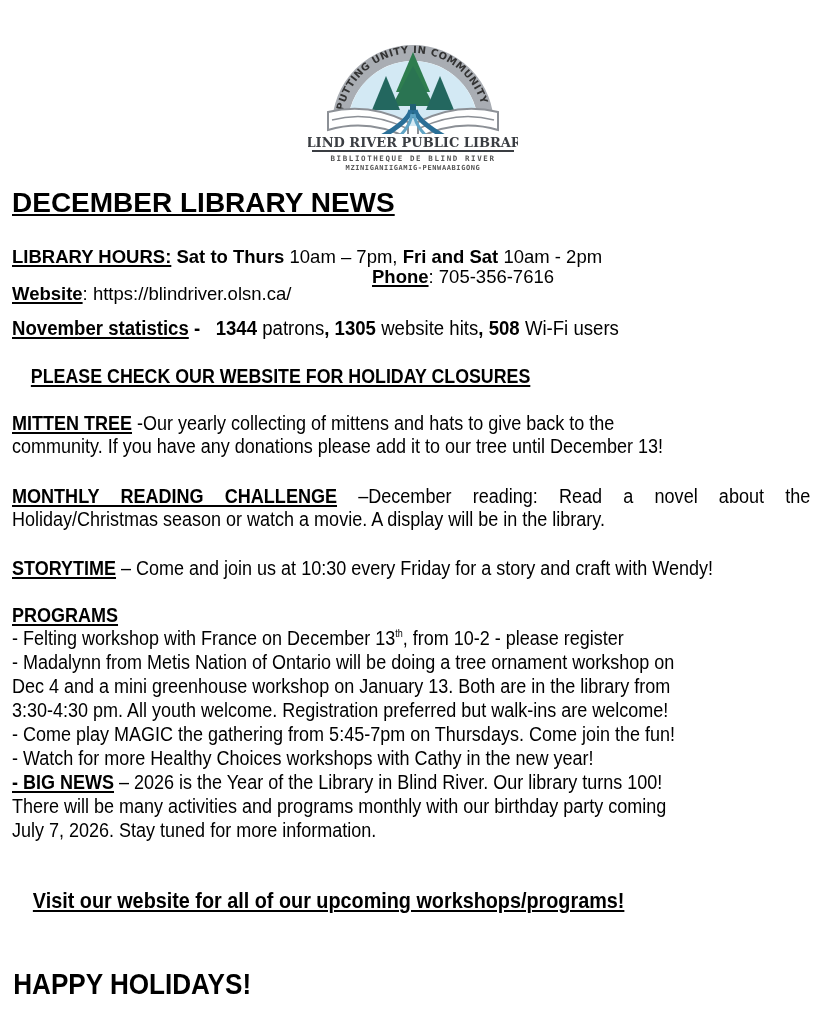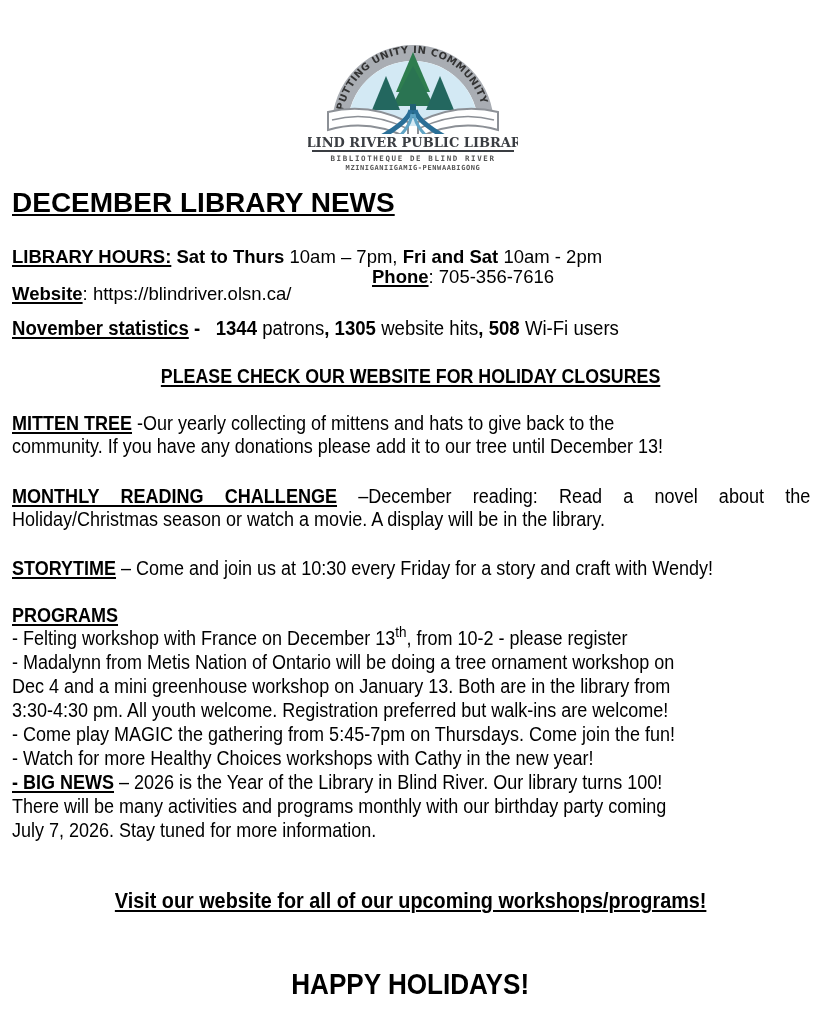--- a/index.html
+++ b/index.html
@@ -7,24 +7,24 @@
     width: 821px; height: 1024px; overflow: hidden; position: relative;
     font-family: "Liberation Sans", sans-serif; color: #000;
   }
   .abs { position: absolute; white-space: nowrap; }
   .u { text-decoration: underline; text-decoration-thickness: 2px; text-underline-offset: 2px; }
   .b { font-weight: bold; }
   .logo { position: absolute; left: 308px; top: 14px; width: 210px; height: 160px; }
   .title { left: 12px; top: 187px; font-size: 28px; font-weight: bold; }
   .reg { font-size: 18.5px; }
   .cond { font-size: 20px; transform-origin: 0 0; }
-  .center { left: 0; width: 821px; text-align: center; }
+  .center { left: 0; width: 821px; }
   .centerc { font-size: 20px; font-weight: bold; }
   .big { font-size: 29px; font-weight: bold; }
-  sup { font-size: 15px; vertical-align: 8px; line-height: 0; }
+  sup { font-size: 10px; vertical-align: 8px; line-height: 0; }
 </style>
 </head>
 <body>
 
 <div class="logo">
   <svg width="210" height="160" viewBox="0 0 210 160">
 
     <path d="M32 112 A73 73 0 1 1 178 112" fill="none" stroke="#a9adb3" stroke-width="16"></path>
     <path d="M40 112 A65 65 0 1 1 170 112" fill="#d3e9f4" stroke="none"></path>
 

